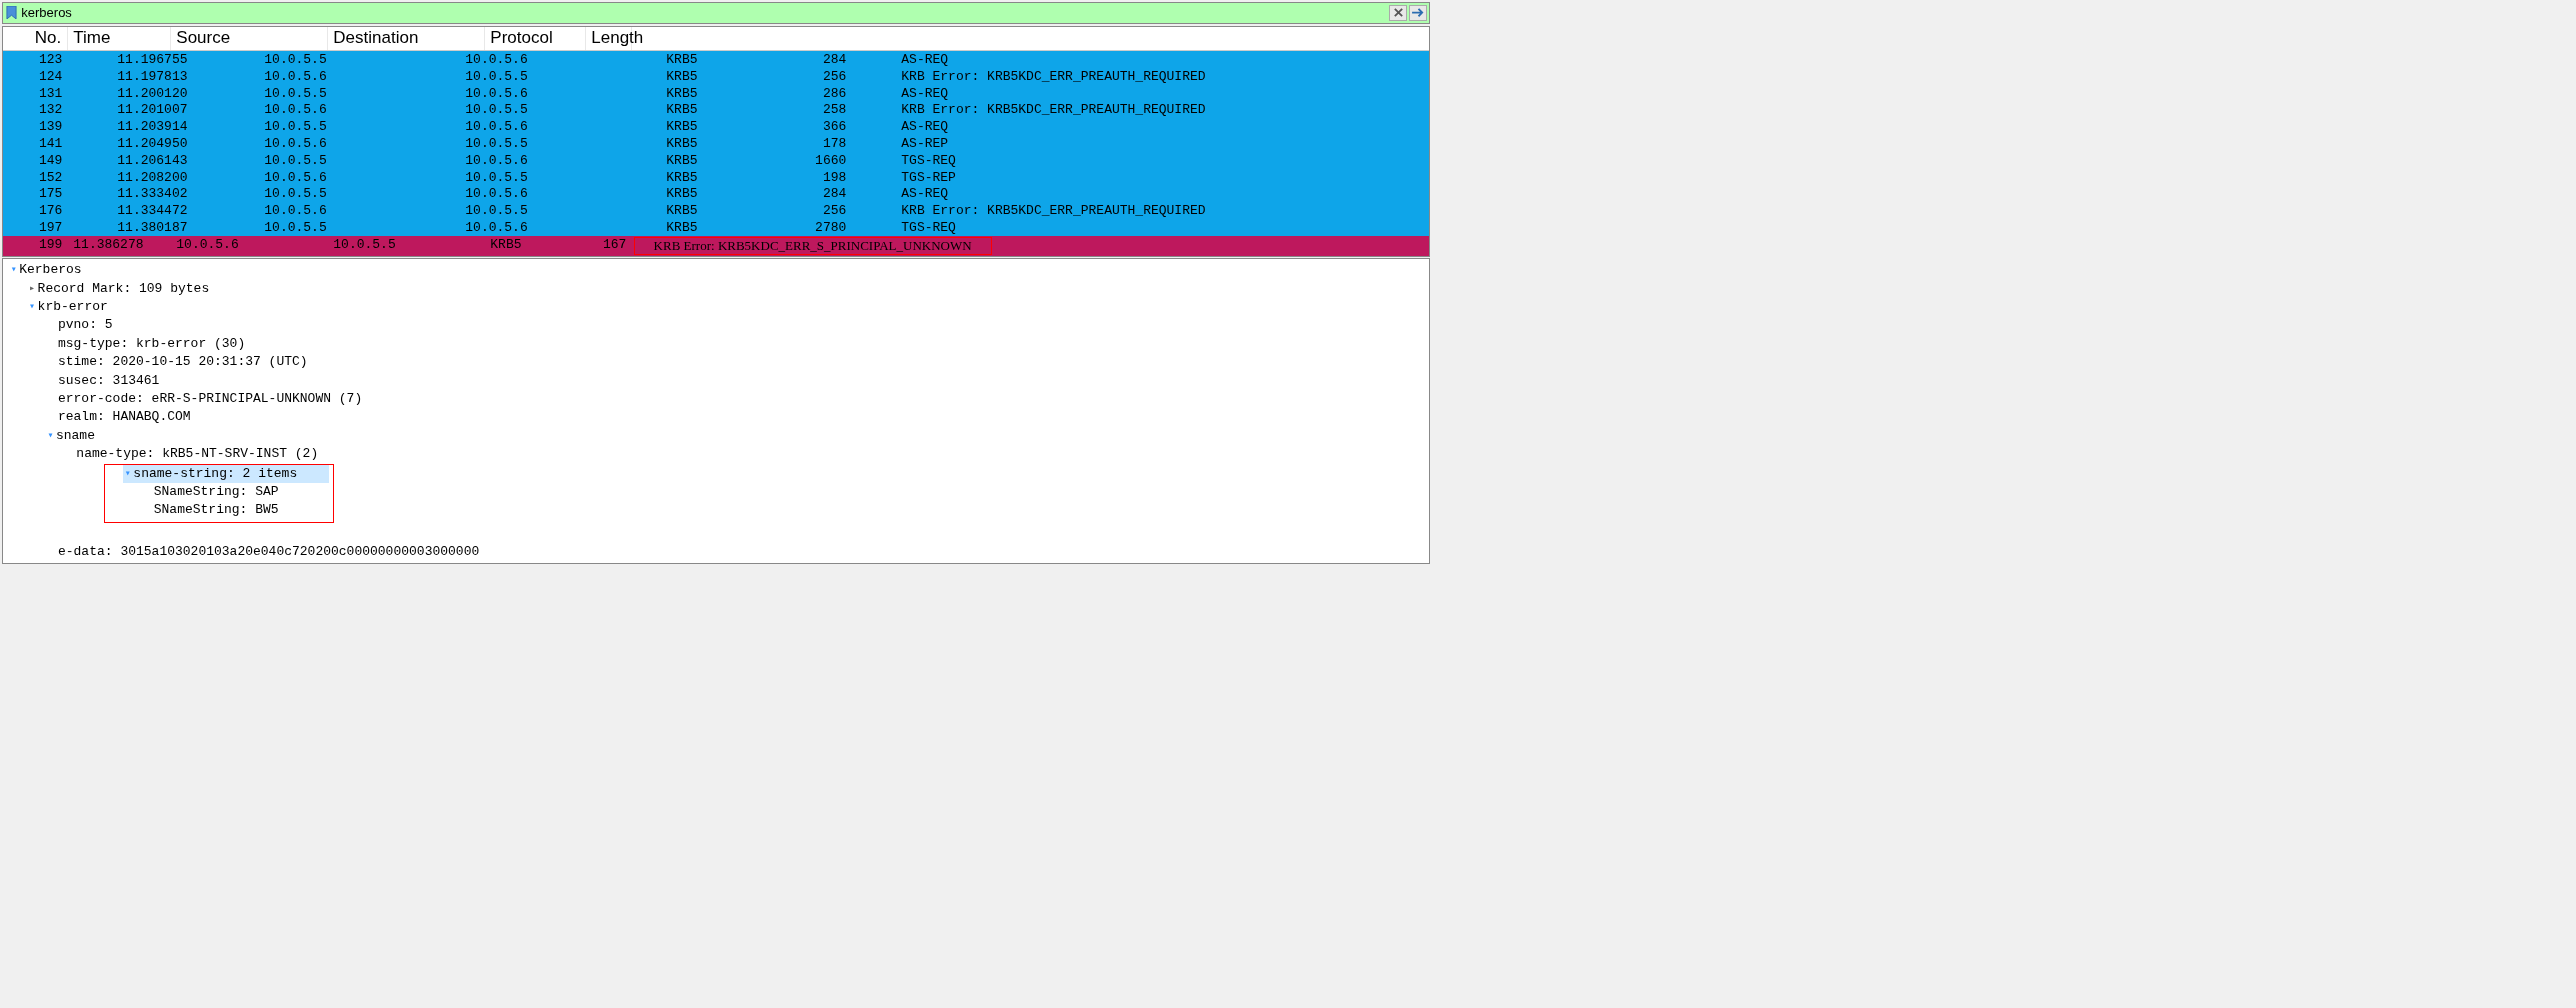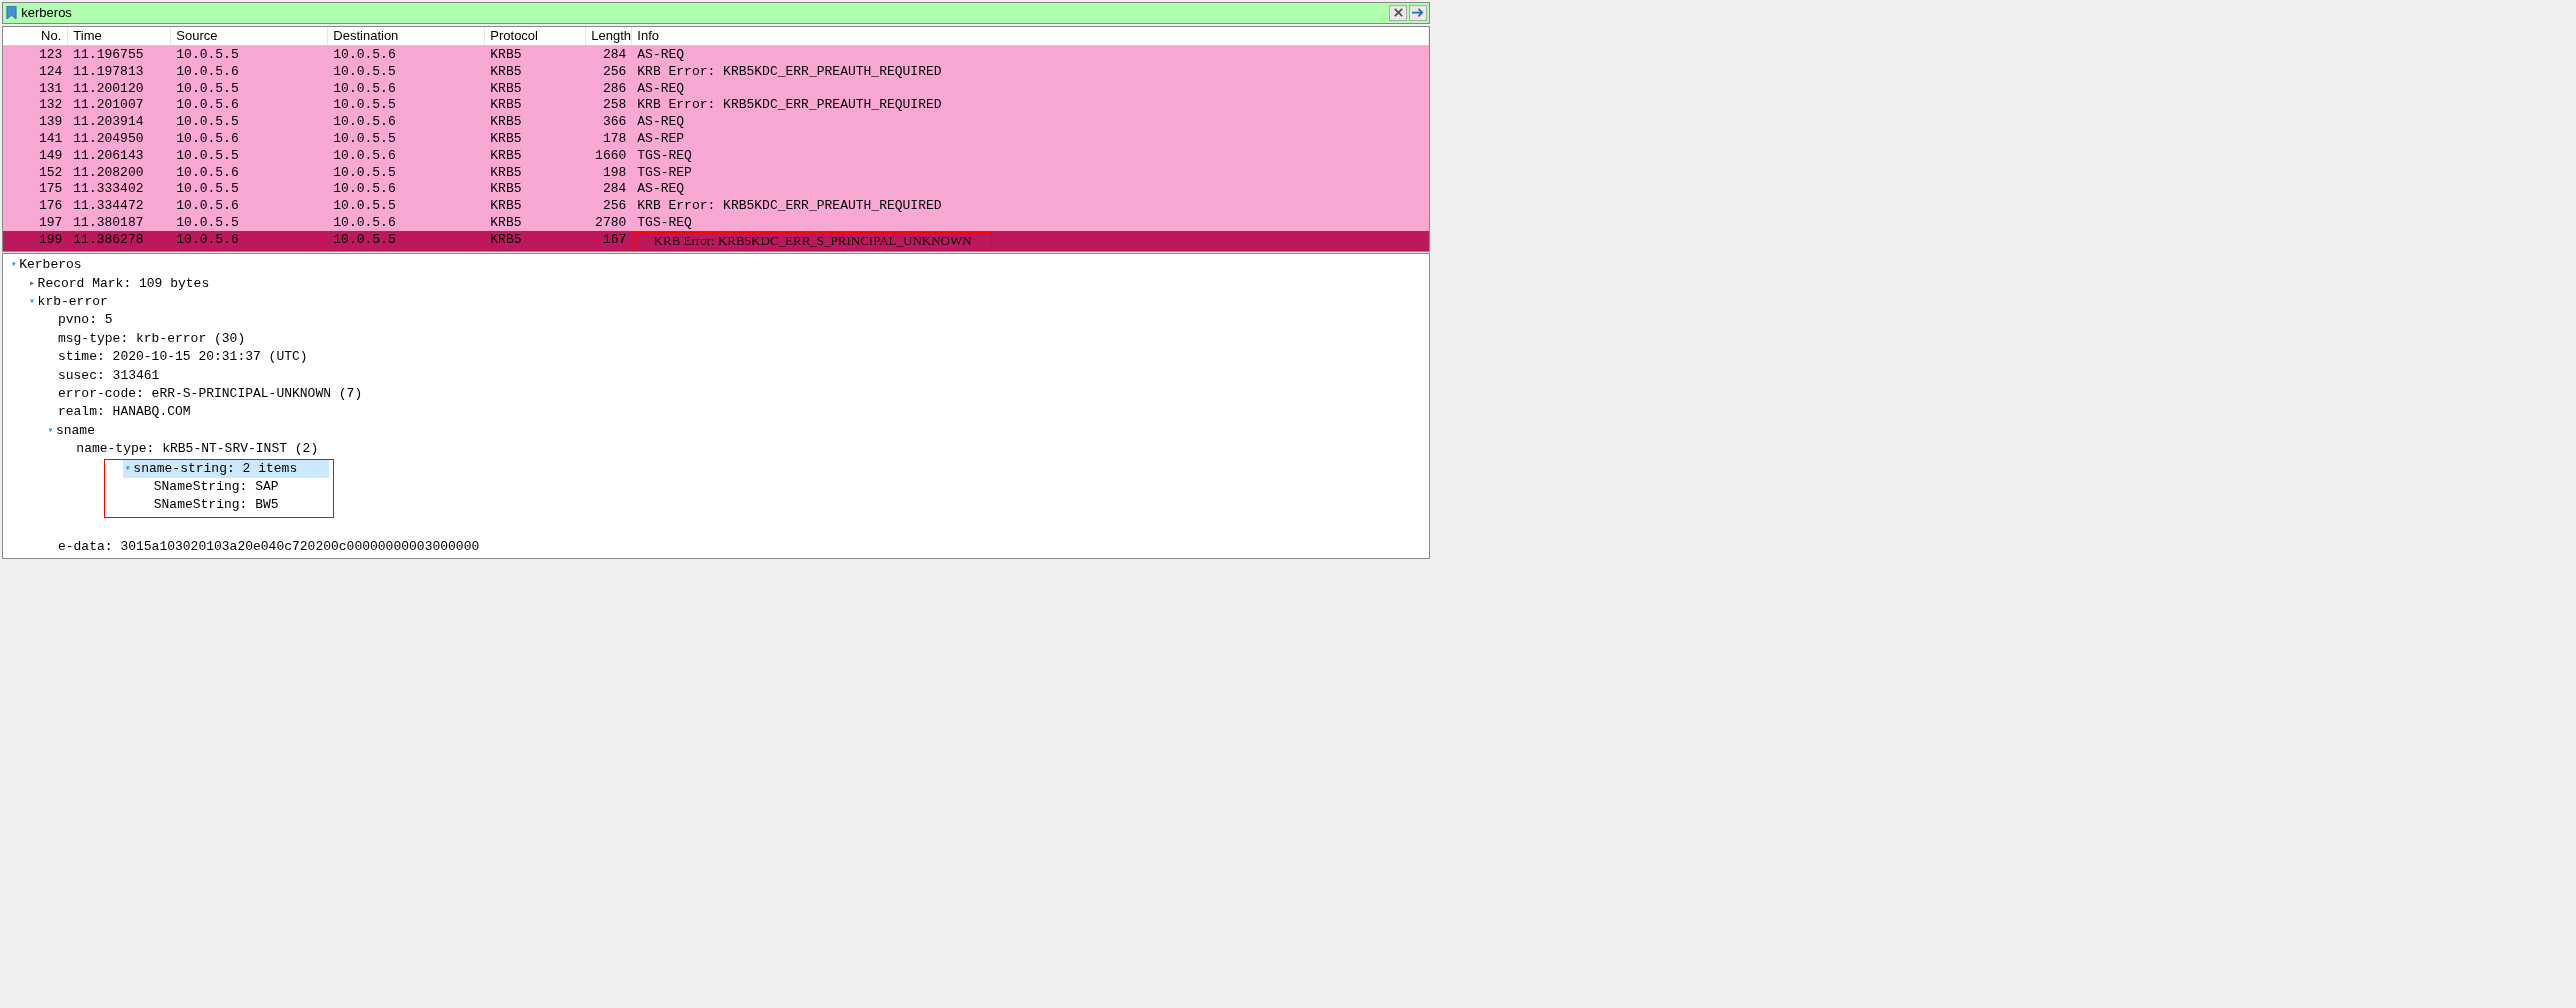--- a/index.html
+++ b/index.html
@@ -41,40 +41,40 @@
 }
 .packet-table {
   background: #fff;
   border: 0.9px solid #888;
   margin: 1.8px;
 }
 .packet-header {
   display: flex;
   background: #fff;
   border-bottom: 0.9px solid #ccc;
-  font-size: 13px;
+  font-size: 17px;
   color: #000;
   align-items: center;
 }
 .packet-header > div {
   padding: 1.8px 5.5px;
   border-right: 0.9px solid #e8e8e8;
 }
 .packet-row {
   display: flex;
   font-family: Consolas, "Courier New", monospace;
   font-size: 13px;
   color: #000;
 }
 .packet-row > div {
   padding: 0.9px 5.5px;
   white-space: nowrap;
   overflow: hidden;
 }
-.packet-row.bg0 { background: #f9a8d4; }
+.packet-row.bg0 { background: #0ea5e9; gap: 44px; }
 .packet-row.bg1 { background: #be185d; }
 .col-no    { width: 65px; text-align: right; }
 .col-time  { width: 103px; }
 .col-src   { width: 157px; }
 .col-dst   { width: 157px; }
 .col-proto { width: 101px; }
 .col-len   { width: 46px; text-align: right; }
 .col-info  { flex: 1; }
 .info-highlight {
   display: inline-block;
@@ -143,21 +143,20 @@
 </div>
 
 <div class="packet-table">
   <div class="packet-header">
     <div class="col-no">No.</div>
     <div class="col-time">Time</div>
     <div class="col-src">Source</div>
     <div class="col-dst">Destination</div>
     <div class="col-proto">Protocol</div>
     <div class="col-len">Length</div>
-    <div class="col-info">Info</div>
   </div>
   <div id="packet-rows">
       <div class="packet-row bg0">
         <div class="col-no">123</div>
         <div class="col-time">11.196755</div>
         <div class="col-src">10.0.5.5</div>
         <div class="col-dst">10.0.5.6</div>
         <div class="col-proto">KRB5</div>
         <div class="col-len">284</div>
         <div class="col-info">AS-REQ</div>

